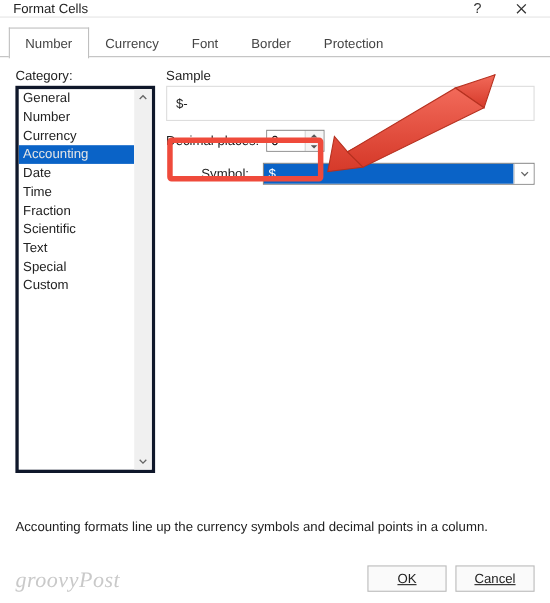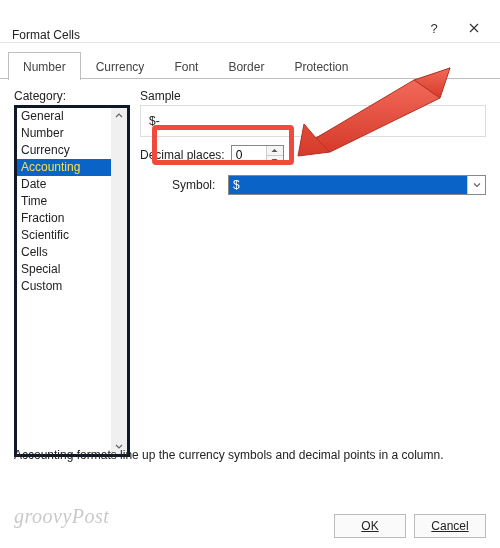--- a/index.html
+++ b/index.html
@@ -7,23 +7,23 @@
     margin: 0;
     font-family: "Segoe UI", Tahoma, sans-serif;
     font-size: 12px;
     color: #222;
     background: #fff;
     width: 500px;
     height: 548px;
     position: relative;
   }
   .titlebar {
-    height: 43px;
-    display: flex;
-    align-items: flex-end;
+    height: 16px;
+    display: flex;
+    align-items: center;
     padding: 0 6px 0 12px;
     border-bottom: 1px solid #e5e5e5;
   }
   .titlebar .title {
     flex: 1;
     font-size: 12px;
   }
   .titlebar .tbtn {
     width: 40px;
     height: 28px;
@@ -58,21 +58,21 @@
   .tabline {
     border-bottom: 1px solid #bfbfbf;
     margin-top: -1px;
   }
   .body {
     display: flex;
     padding: 10px 14px 0 14px;
     gap: 10px;
   }
   .left {
-    width: 116px;
+    width: 127px;
   }
   .label {
     margin-bottom: 2px;
   }
   .listbox {
     border: 3px solid #0f172a;
     height: 352px;
     position: relative;
     overflow: hidden;
     background: #fff;
@@ -84,21 +84,21 @@
     overflow: hidden;
   }
   .listbox .item {
     padding: 1px 4px;
     line-height: 15px;
     font-size: 12px;
     white-space: nowrap;
   }
   .listbox .item.selected {
     background: #0a63c7;
-    color: #fde047;
+    color: #e5e5e5;
   }
   .scrollbar {
     position: absolute;
     right: 0; top: 0; bottom: 0;
     width: 16px;
     background: #f0f0f0;
     display: flex;
     flex-direction: column;
     justify-content: space-between;
     align-items: center;
@@ -175,21 +175,21 @@
   }
   .combo .dd {
     width: 18px;
     display: flex; align-items: center; justify-content: center;
     background: #fff;
     border-left: 1px solid #ccc;
   }
   .desc {
     position: absolute;
     left: 14px;
-    top: 448px;
+    top: 472px;
     font-size: 12px;
   }
   .footer {
     position: absolute;
     bottom: 10px;
     right: 14px;
     display: flex;
     gap: 8px;
     text-decoration: underline;
   }
@@ -199,21 +199,21 @@
     border: 1px solid #bbb;
     background: #fafafa;
     display: flex;
     align-items: center;
     justify-content: center;
     font-size: 12px;
   }
   .watermark {
     position: absolute;
     left: 14px;
-    bottom: 20px;
+    bottom: 8px;
     font-family: Georgia, "Times New Roman", serif;
     font-size: 20px;
     color: #c9c9c9;
     font-style: italic;
     letter-spacing: 0.5px;
   }
   
   .callout-box {
     position: absolute;
     left: 152px;
@@ -262,21 +262,21 @@
     <div class="listbox">
       <div class="items">
         <div class="item">General</div>
         <div class="item">Number</div>
         <div class="item">Currency</div>
         <div class="item selected">Accounting</div>
         <div class="item">Date</div>
         <div class="item">Time</div>
         <div class="item">Fraction</div>
         <div class="item">Scientific</div>
-        <div class="item">Cells</div>
+        <div class="item">Text</div>
         <div class="item">Special</div>
         <div class="item">Custom</div>
       </div>
       <div class="scrollbar">
         <div class="sbtn">
           <svg viewBox="0 0 8 8">
               <path d="M1 5 L4 2 L7 5" stroke="#666" fill="none" stroke-width="1.2"></path>
             </svg>
         </div>
         <div class="sbtn">

